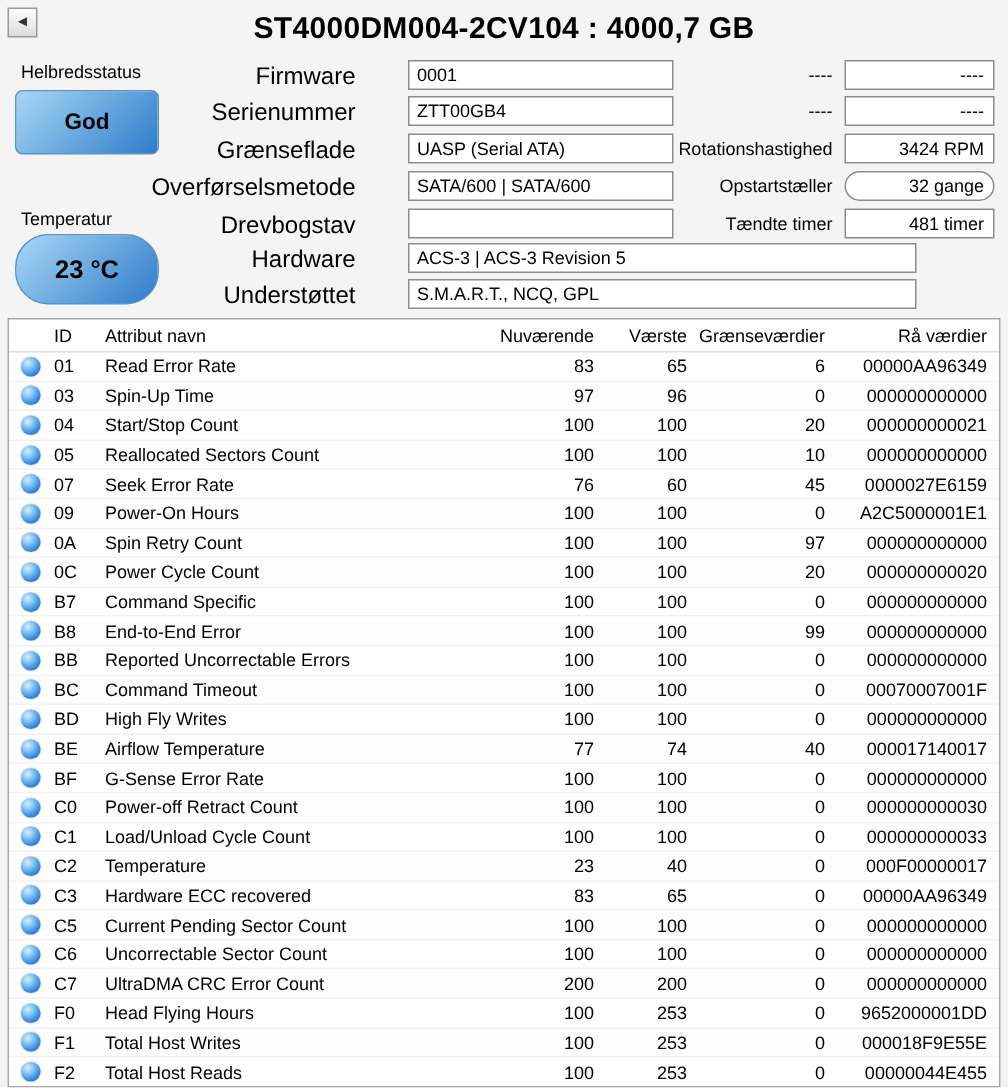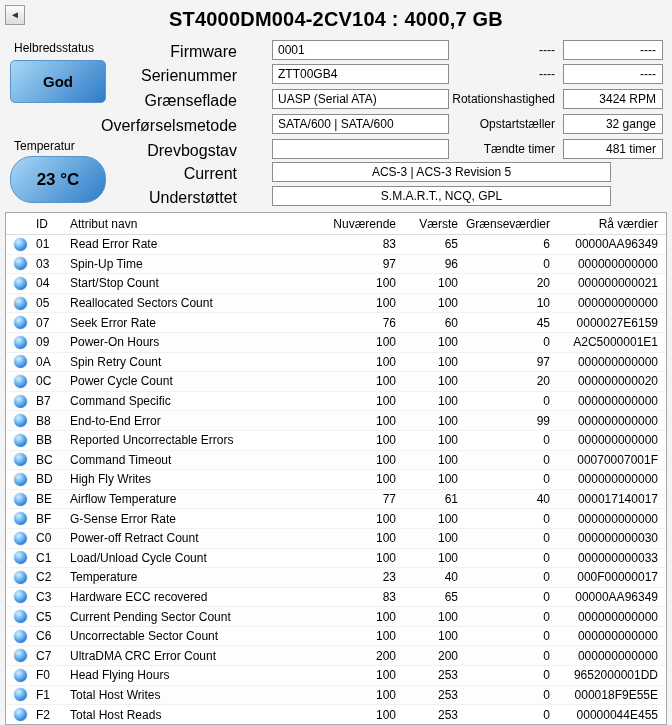--- a/index.html
+++ b/index.html
@@ -49,21 +49,21 @@
     position: absolute; left: 84px; width: 153px; text-align: right;
     font-size: 16px; white-space: nowrap;
   }
   .d-box {
     position: absolute; left: 258px; width: 177px; height: 20px;
     background: #fff; border: 1px solid #8c8c8c;
     line-height: 18px; padding: 0 5px; font-size: 12px; white-space: nowrap;
     overflow: hidden;
     margin-left: 14px;
   }
-  .d-box.wide { width: 339px; text-align: center; }
+  .d-box.wide { width: 339px; }
   .r-lbl {
     position: absolute; left: 430px; width: 125px; text-align: right;
     font-size: 12px; white-space: nowrap;
   }
   .r-box {
     position: absolute; left: 563px; width: 100px; height: 20px;
     background: #fff; border: 1px solid #8c8c8c;
     line-height: 18px; padding: 0 6px; font-size: 12px; text-align: right;
     white-space: nowrap; overflow: hidden;
   }
@@ -131,21 +131,21 @@
     <span class="d-lbl" style="top: 117px;">Overførselsmetode</span>
     <span class="d-box" style="top: 114px;">SATA/600 | SATA/600</span>
   </div>
 
   <div>
     <span class="d-lbl" style="top: 142px;">Drevbogstav</span>
     <span class="d-box" style="top: 139px;"></span>
   </div>
 
   <div>
-    <span class="d-lbl" style="top: 165px;">Current</span>
+    <span class="d-lbl" style="top: 165px;">Hardware</span>
     <span class="d-box wide" style="top: 162px;">ACS-3 | ACS-3 Revision 5</span>
   </div>
 
   <div>
     <span class="d-lbl" style="top: 189px;">Understøttet</span>
     <span class="d-box wide" style="top: 186px;">S.M.A.R.T., NCQ, GPL</span>
   </div>
 </div>
   <div>
   <div>
@@ -158,21 +158,21 @@
     <span class="r-box" style="top: 64px;">----</span>
   </div>
 
   <div>
     <span class="r-lbl" style="top: 92px;">Rotationshastighed</span>
     <span class="r-box" style="top: 89px;">3424 RPM</span>
   </div>
 
   <div>
     <span class="r-lbl" style="top: 117px;">Opstartstæller</span>
-    <span class="r-box" style="top: 114px;">32 gange</span>
+    <span class="r-box" style="top: 114px; border-radius: 10px;">32 gange</span>
   </div>
 
   <div>
     <span class="r-lbl" style="top: 142px;">Tændte timer</span>
     <span class="r-box" style="top: 139px;">481 timer</span>
   </div>
 </div>
 </div>
 
 <div class="panel">
@@ -342,21 +342,21 @@
     <div class="cell c-raw">000000000000</div>
   </div>
 
   <div class="t-row">
     <div class="cell dot-cell">
           <span class="status-dot"></span>
         </div>
     <div class="cell c-id">BE</div>
     <div class="cell c-name">Airflow Temperature</div>
     <div class="cell c-cur">77</div>
-    <div class="cell c-wor">61</div>
+    <div class="cell c-wor">74</div>
     <div class="cell c-thr">40</div>
     <div class="cell c-raw">000017140017</div>
   </div>
 
   <div class="t-row">
     <div class="cell dot-cell">
           <span class="status-dot"></span>
         </div>
     <div class="cell c-id">BF</div>
     <div class="cell c-name">G-Sense Error Rate</div>

